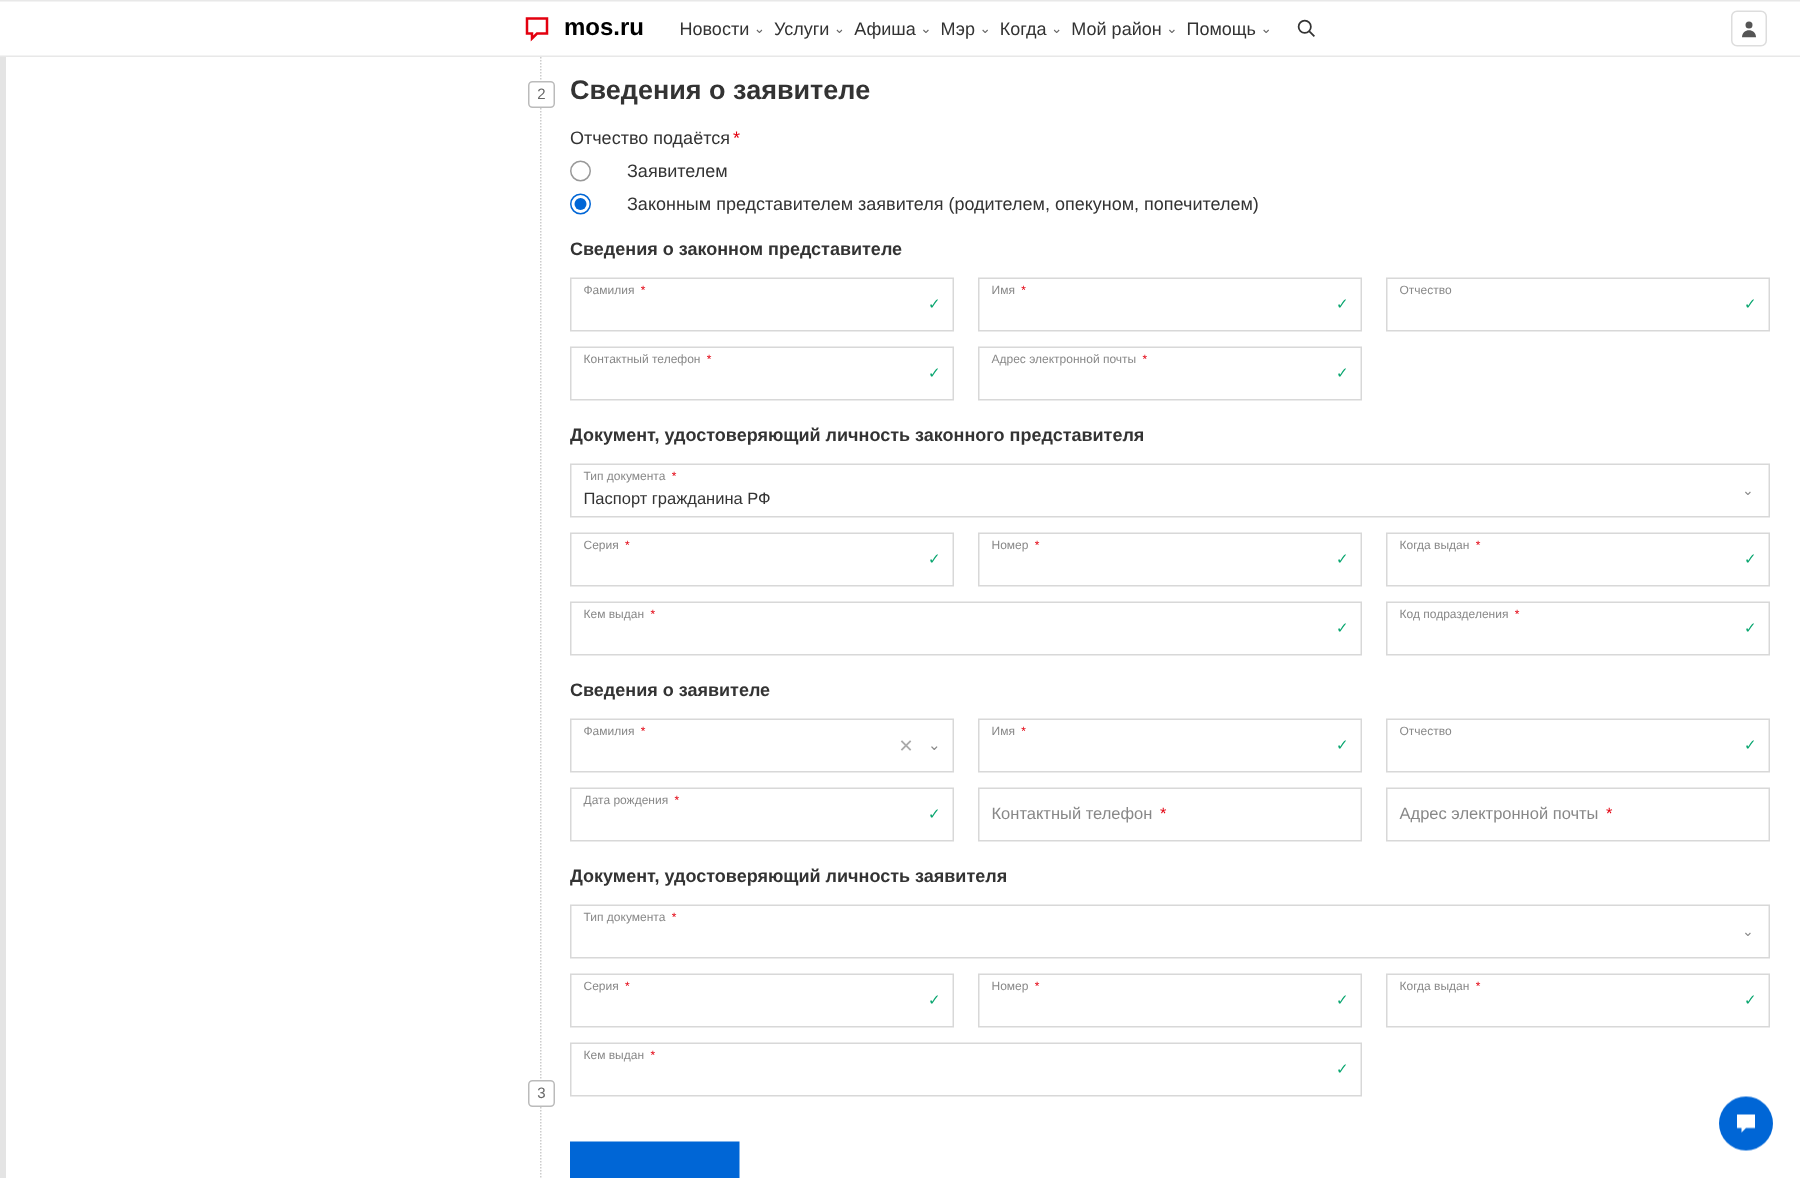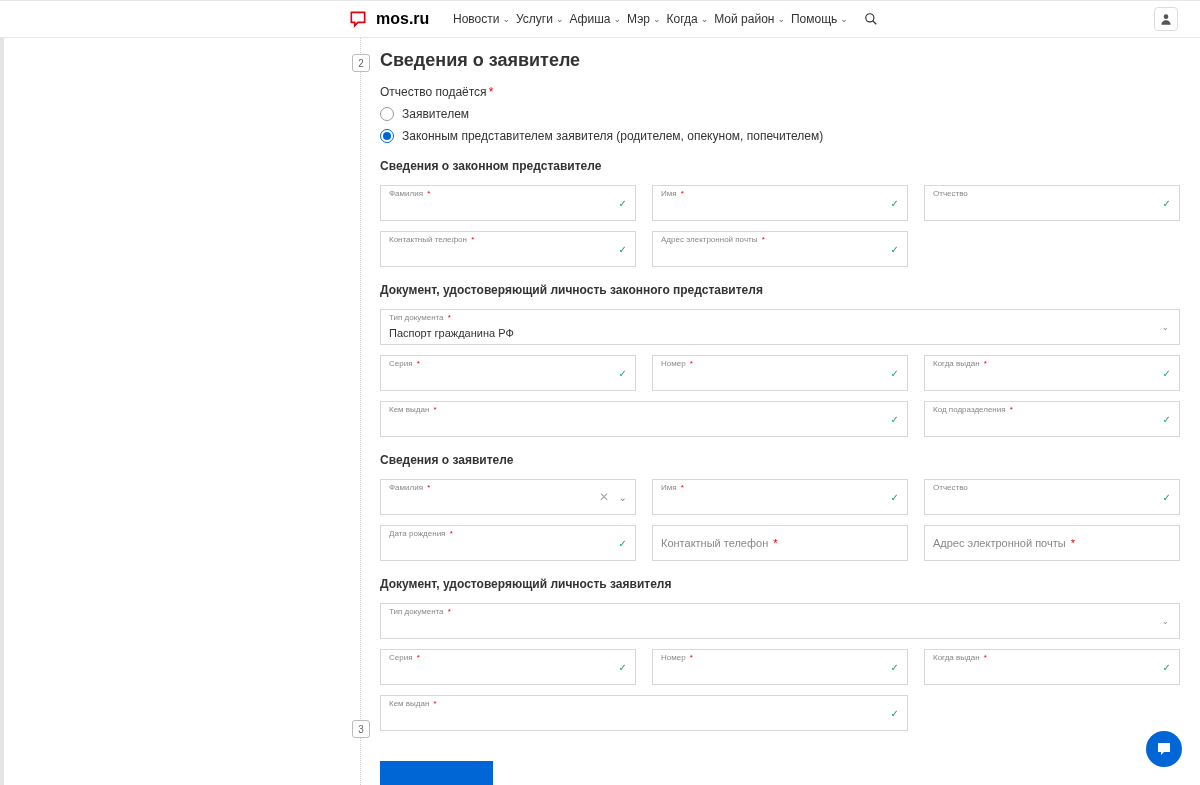--- a/index.html
+++ b/index.html
@@ -16,21 +16,21 @@
 .layout{display:flex}
 .sidebar{width:330px;background:#e4e4e4;min-height:760px}
 .main{flex:1;padding:0 20px 0 0;position:relative;min-height:760px}
 .dotted-line{position:absolute;left:356px;top:0;bottom:0;border-left:1px dotted #ccc}
 .step-circle{position:absolute;left:348px;width:18px;height:18px;border:1px solid #bbb;background:#fff;border-radius:3px;display:flex;align-items:center;justify-content:center;font-size:10px;color:#666}
 .content{margin-left:376px;max-width:810px}
 .step-title{font-size:18px;font-weight:bold;color:#333;margin-bottom:14px}
 .sub-label{font-size:12px;color:#333;margin-bottom:8px}
 .req{color:#e3000f;margin-left:2px}
 .radio-group{margin-bottom:14px}
-.radio-row{display:flex;align-items:flex-end;gap:8px;margin-bottom:8px;font-size:12px;cursor:pointer}
+.radio-row{display:flex;align-items:flex-end;gap:24px;margin-bottom:8px;font-size:12px;cursor:pointer}
 .radio{width:14px;height:14px;border:1.5px solid #999;border-radius:50%;display:flex;align-items:center;justify-content:center}
 .radio.checked{border-color:#0066d6}
 .radio.checked::after{content:'';width:8px;height:8px;background:#0066d6;border-radius:50%}
 .section-head{font-size:12px;font-weight:bold;margin:16px 0 12px 0}
 .row{display:flex;gap:16px;margin-bottom:10px}
 .field{position:relative;border:1px solid #d8d8d8;height:36px;background:#fff}
 .field.c1{flex:0 0 256px}
 .field.c2{flex:0 0 256px}
 .field.c3{flex:0 0 256px}
 .field.full{flex:1}

